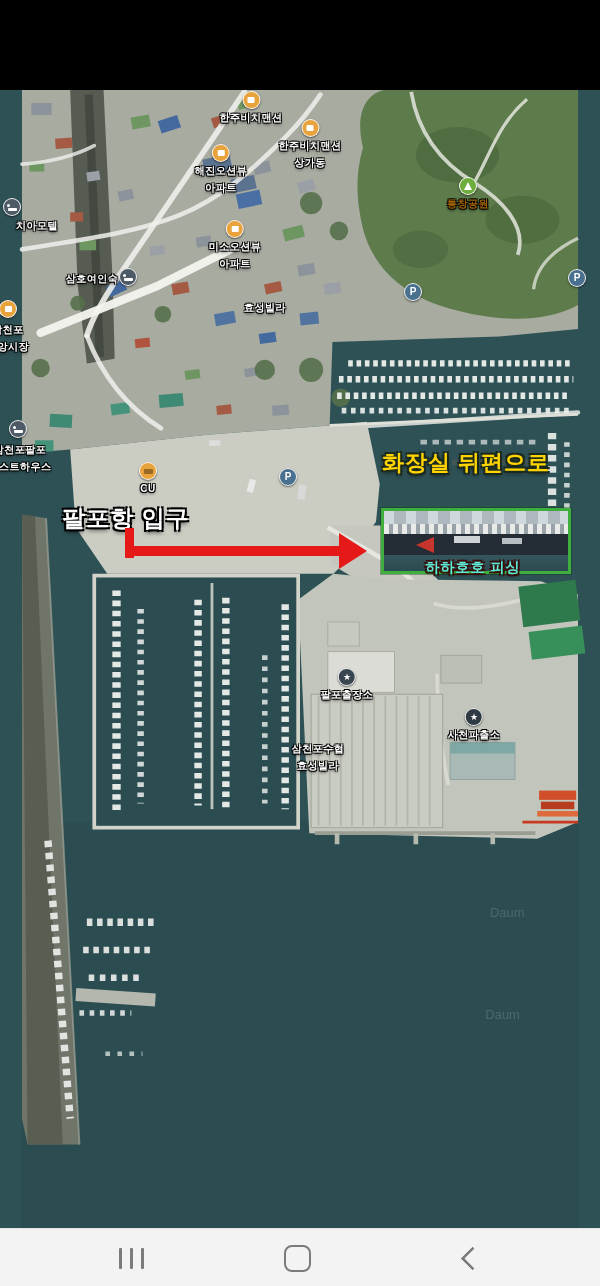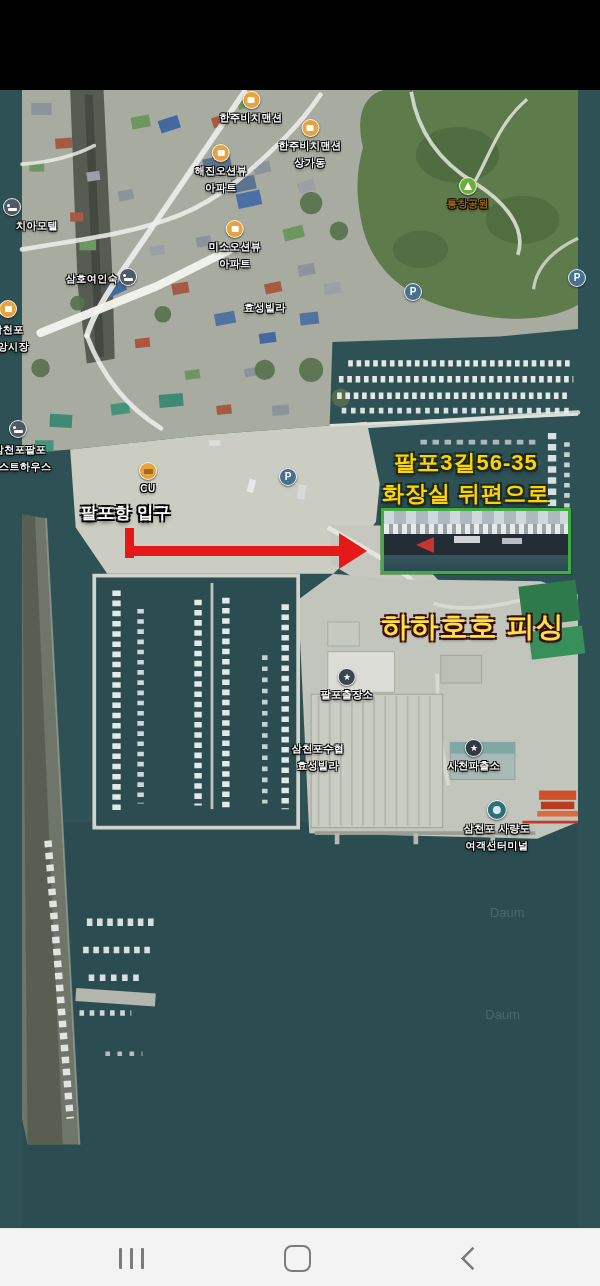--- a/index.html
+++ b/index.html
@@ -29,23 +29,23 @@
   .icon-police{background:#2f3a44;}
   .icon-gov::before,.icon-police::before{content:"\2605";color:#fff;font-size:9px;line-height:1;}
   .icon-ferry{background:#2e6f78;width:18px;height:18px;}
   .icon-ferry::before{content:"";width:8px;height:8px;border-radius:50%;background:#d4ecef;}
   
   .annot{position:absolute;white-space:nowrap;font-weight:700;}
   .annot-yellow{left:466px;top:447px;transform:translateX(-50%);color:#ffd400;font-size:22px;line-height:31px;
      letter-spacing:1px;text-align:center;
      text-shadow:-2px -2px 0 #1c2a1e,2px -2px 0 #1c2a1e,-2px 2px 0 #1c2a1e,2px 2px 0 #1c2a1e,0 3px 4px rgba(0,0,0,.6);}
   .annot-yellow span{display:block;}
-  .annot-entrance{left:126px;top:503px;transform:translateX(-50%);color:#fff;font-size:16px;letter-spacing:1px;
+  .annot-entrance{left:126px;top:503px;transform:translateX(-50%);color:#fff;font-size:23px;letter-spacing:1px;
      text-shadow:-2px -2px 0 #000,2px -2px 0 #000,-2px 2px 0 #000,2px 2px 0 #000,0 3px 4px rgba(0,0,0,.7);}
-  .annot-shop{left:473px;top:608px;transform:translateX(-50%);color:#fde047;font-size:28px;letter-spacing:1px;
+  .annot-shop{left:473px;top:559px;transform:translateX(-50%);color:#5eead4;font-size:14px;letter-spacing:1px;
      text-shadow:-2px -2px 0 #3a0d0d,2px -2px 0 #3a0d0d,-2px 2px 0 #3a0d0d,2px 2px 0 #3a0d0d,0 2px 3px rgba(0,0,0,.6);}
   
   .photo-box{position:absolute;left:381px;top:508px;width:190px;height:66px;border:3px solid #3fae3f;
      box-sizing:border-box;box-shadow:0 0 0 1px rgba(0,60,0,.35);background:#242c35;}
   .photo-box .sky{position:absolute;left:0;top:0;right:0;height:13px;
      background:repeating-linear-gradient(90deg,#cfd8dc 0 10px,#aeb9bf 10px 22px);}
   .photo-box .city{position:absolute;left:0;top:13px;right:0;height:10px;
      background:repeating-linear-gradient(90deg,#e9ebe8 0 5px,#98a2a8 5px 9px);}
   .photo-box .boats{position:absolute;left:0;top:23px;right:0;height:21px;background:#242c35;}
   .photo-box .bow{position:absolute;left:32px;top:26px;width:0;height:0;
@@ -301,33 +301,27 @@
       <span class="poi-icon icon-parking">P</span>
     </div>
     <div class="poi" style="left: 347px; top: 668px; text-align: right;">
       <span class="poi-icon icon-gov"></span>
       <span class="poi-label">팔포출장소</span>
     </div>
     <div class="poi" style="left: 318px; top: 741px;">
       <span class="poi-label">삼천포수협</span>
       <span class="poi-label">효성빌라</span>
     </div>
-    <div class="poi" style="left: 474px; top: 739px;">
+    <div class="poi" style="left: 474px; top: 708px;">
       <span class="poi-icon icon-police"></span>
       <span class="poi-label">사천파출소</span>
     </div>
-    <div class="poi" style="left: 497px; top: 800px;">
-      <span class="poi-icon icon-ferry"></span>
-      <span class="poi-label">삼천포 사량도</span>
-      <span class="poi-label">여객선터미널</span>
-    </div>
   </div>
 
 <div class="annot annot-yellow">
-  <span>팔포3길56-35</span>
   <span>화장실 뒤편으로</span>
 </div>
 
 <div class="photo-box">
   <div class="sky"></div>
   <div class="city"></div>
   <div class="boats"></div>
   <div class="bow"></div>
   <div class="cabin1"></div>
   <div class="cabin2"></div>

